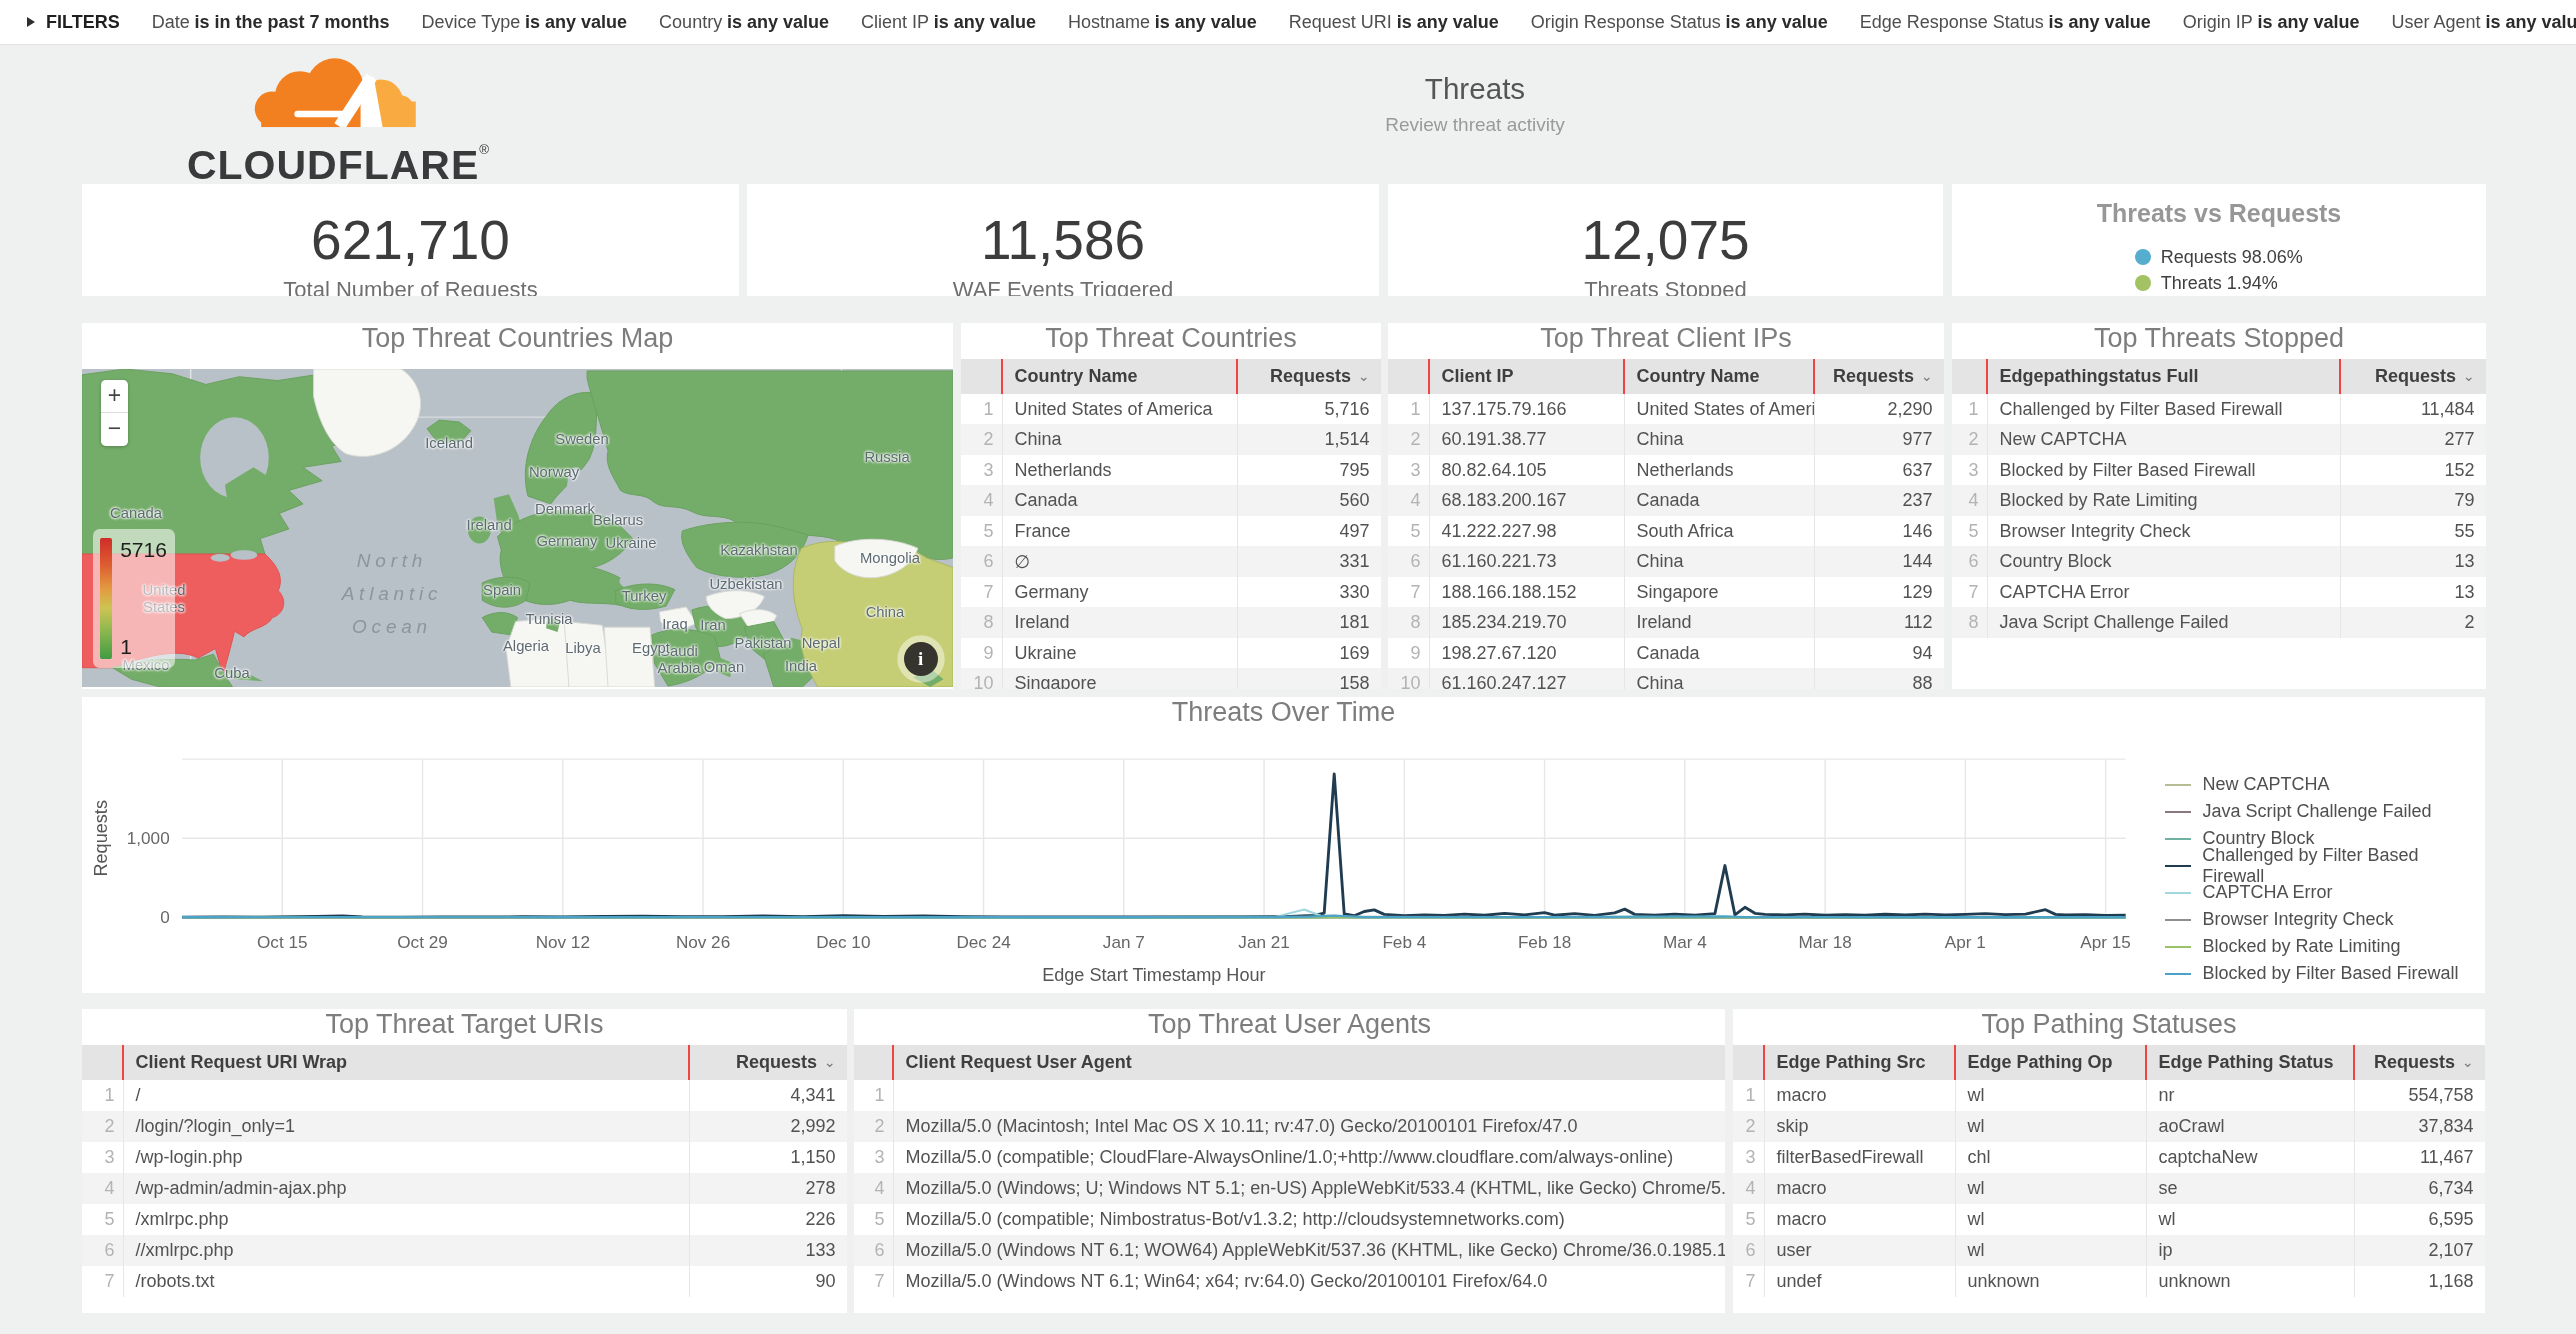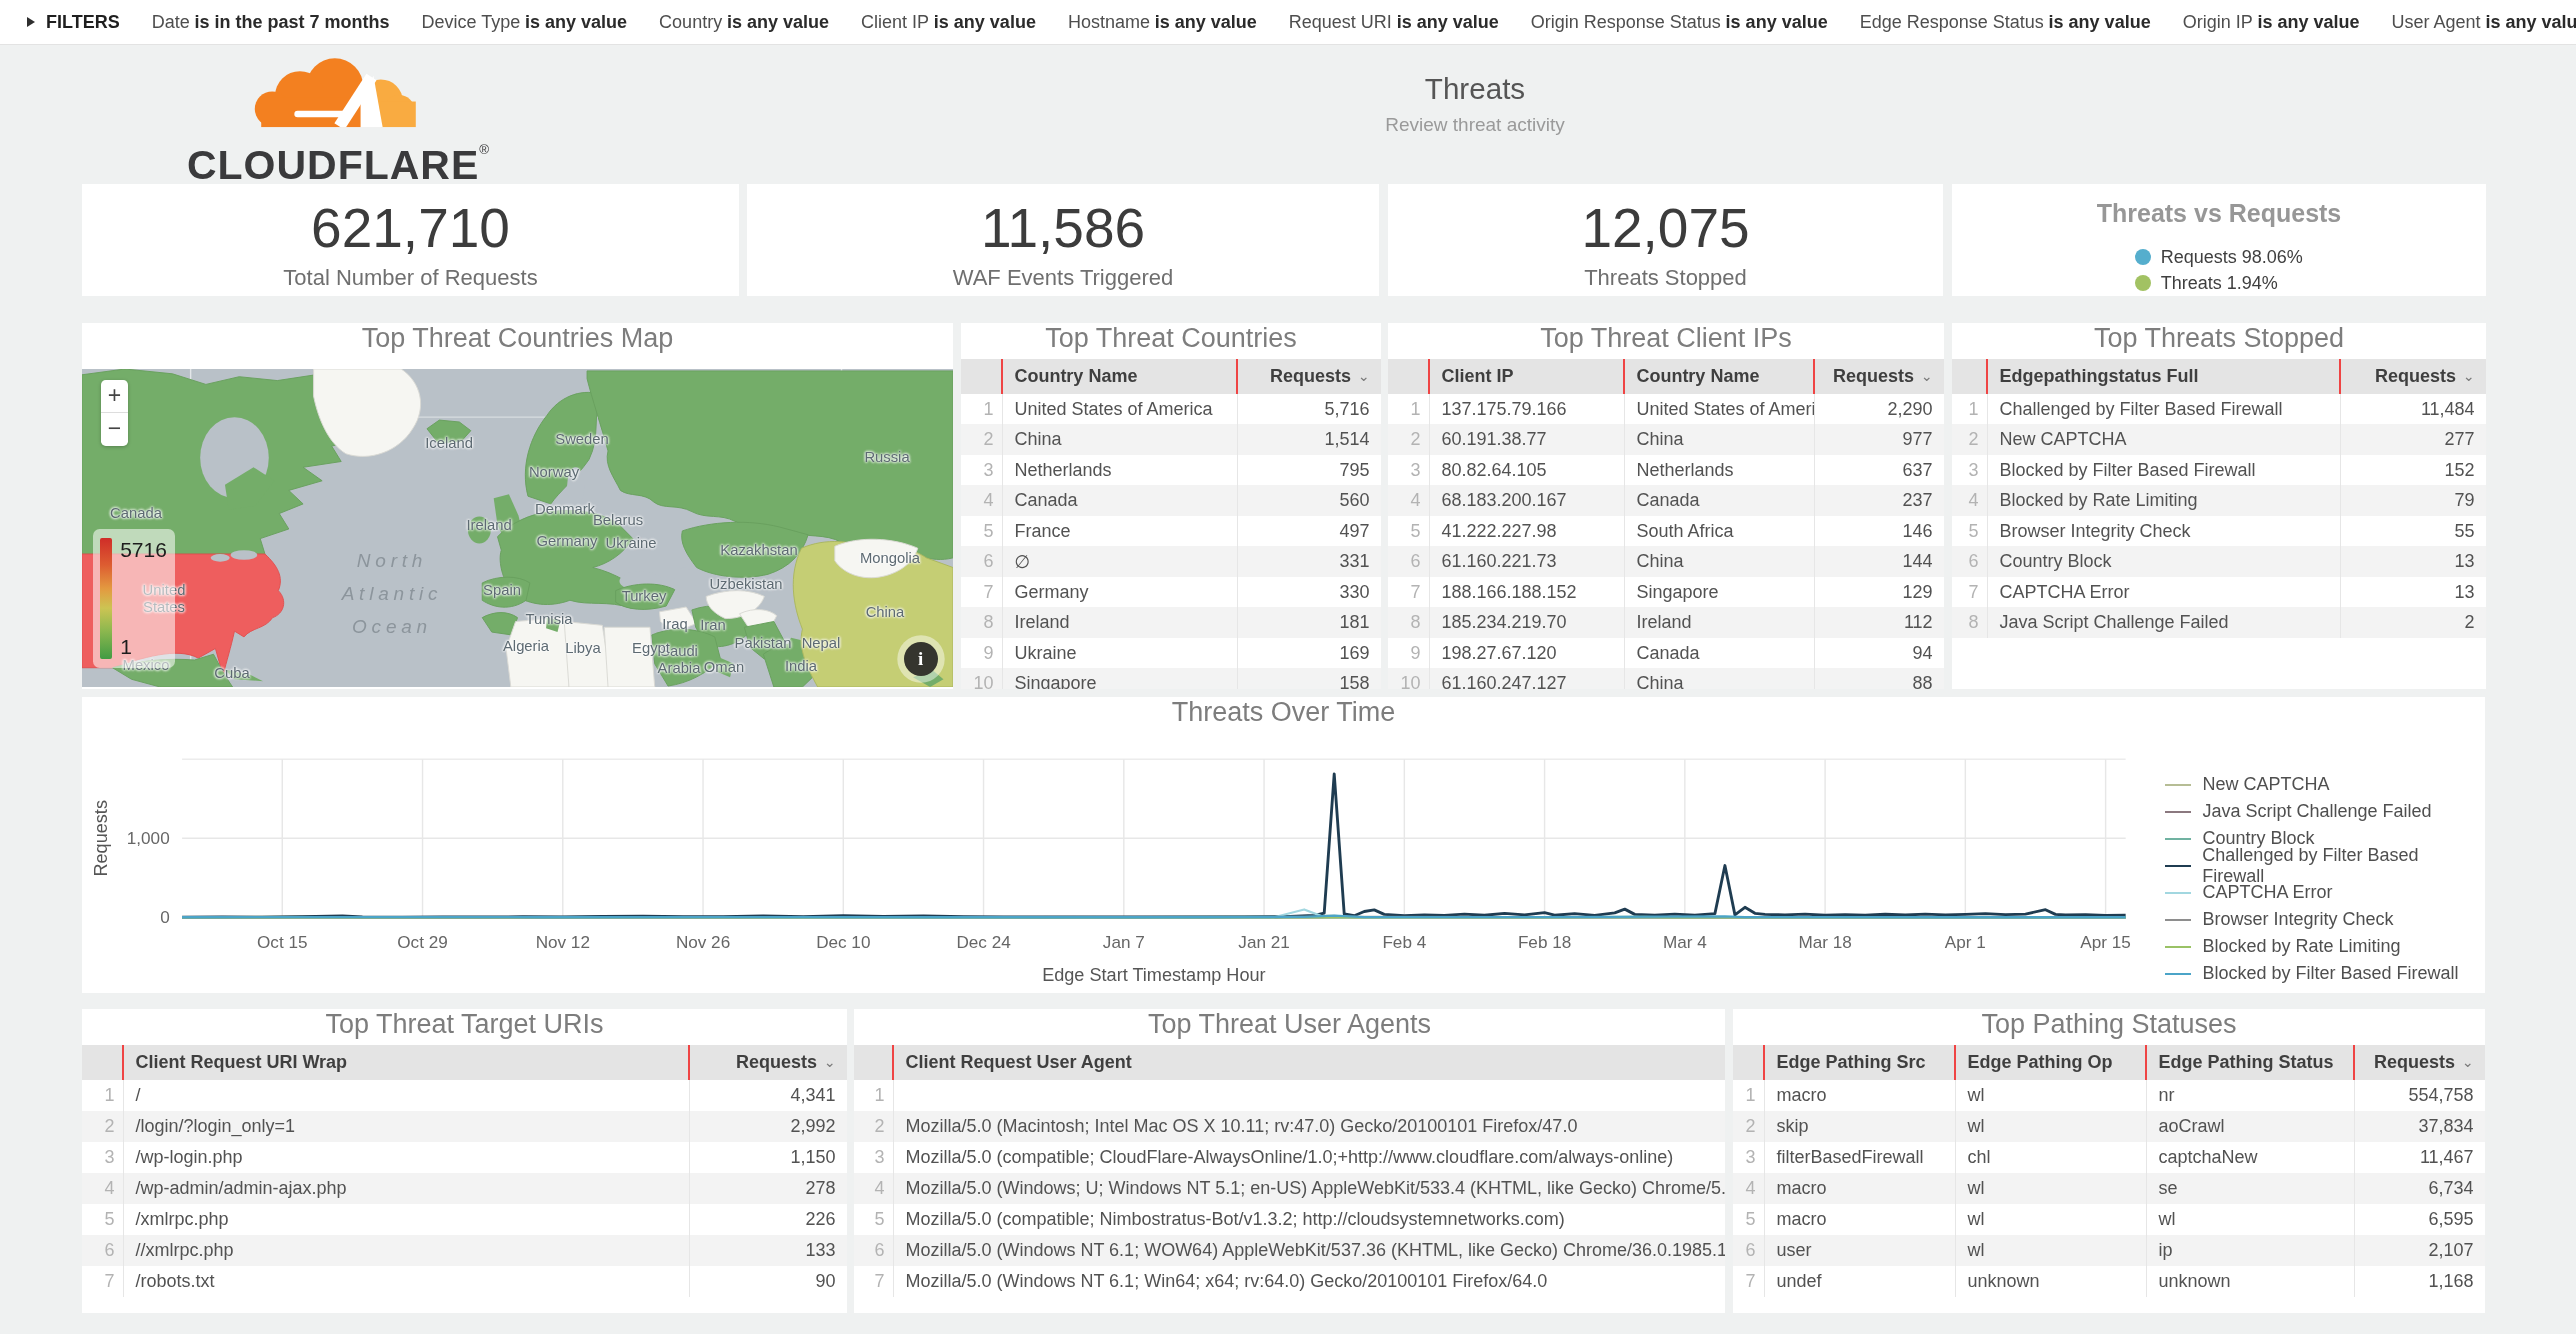--- a/index.html
+++ b/index.html
@@ -17,21 +17,21 @@
   .logo{position:absolute;left:181px;top:50px;width:315px;text-align:center}
   .logotext{font-size:41px;font-weight:800;letter-spacing:1px;color:#3a3a3c;margin-top:-3.8px}
   .logotext sup{font-size:13.3px;font-weight:400;vertical-align:top}
   .hdr-title{position:absolute;left:431px;right:57px;top:72px;text-align:center}
   .hdr-title h1{margin:0;font-size:29.6px;font-weight:400;color:#555}
   .hdr-title p{margin:7.6px 0 0;font-size:19px;color:#9a9a9a}
   
   .panel{position:absolute;background:#fff;box-sizing:border-box;overflow:hidden}
   .ptitle{text-align:center;font-size:27px;font-weight:400;color:#7d7d7d;padding-top:0;margin:0;height:31px}
   
-  .stat{ text-align:center;padding-top:14px}
+  .stat{ text-align:center;padding-top:26px}
   .stat .val{font-size:55px;color:#3c3c3c;line-height:61px}
   .stat .lbl{font-size:22px;color:#6f6f6f;margin-top:5.7px}
   .tvr-title{text-align:center;font-size:25px;color:#979797;padding-top:15.3px;margin:0}
   .tvr-legend{width:fit-content;margin:15.3px auto 0}
   .tvr-item{display:flex;align-items:center;gap:9.5px;font-size:18px;color:#3f3f3f;line-height:26px}
   .dot{width:16px;height:16px;border-radius:50%;flex:0 0 auto}
   
   .tbl{margin-top:4.8px}
   .thr{display:grid;background:#e4e4e4;font-weight:bold;color:#3f3f3f;font-size:18px;height:35px;align-items:center}
   .thr .td{border-right:2px solid #ef4444}

